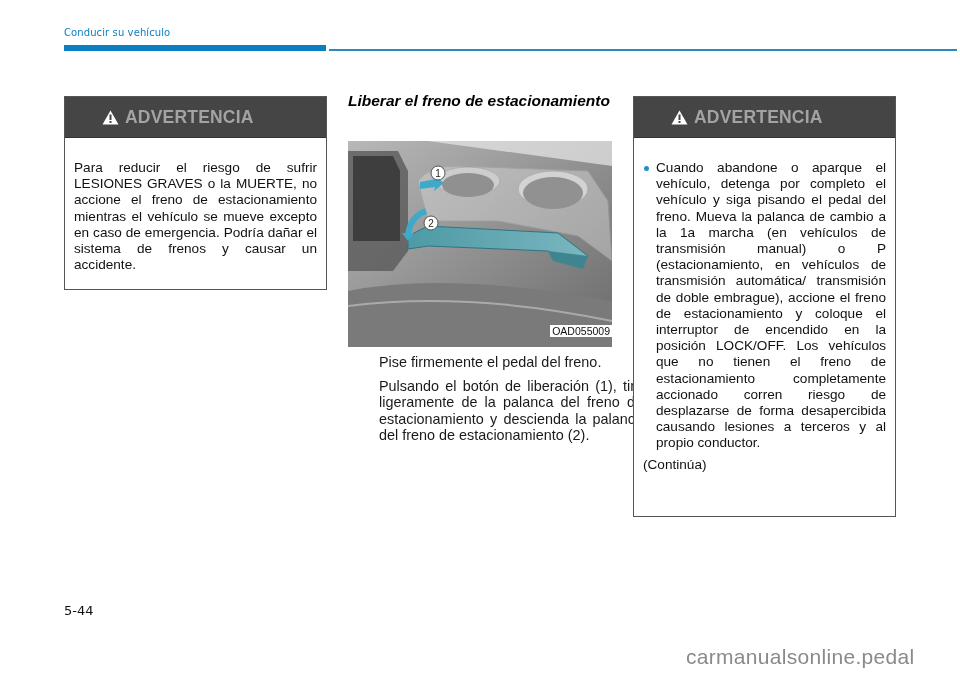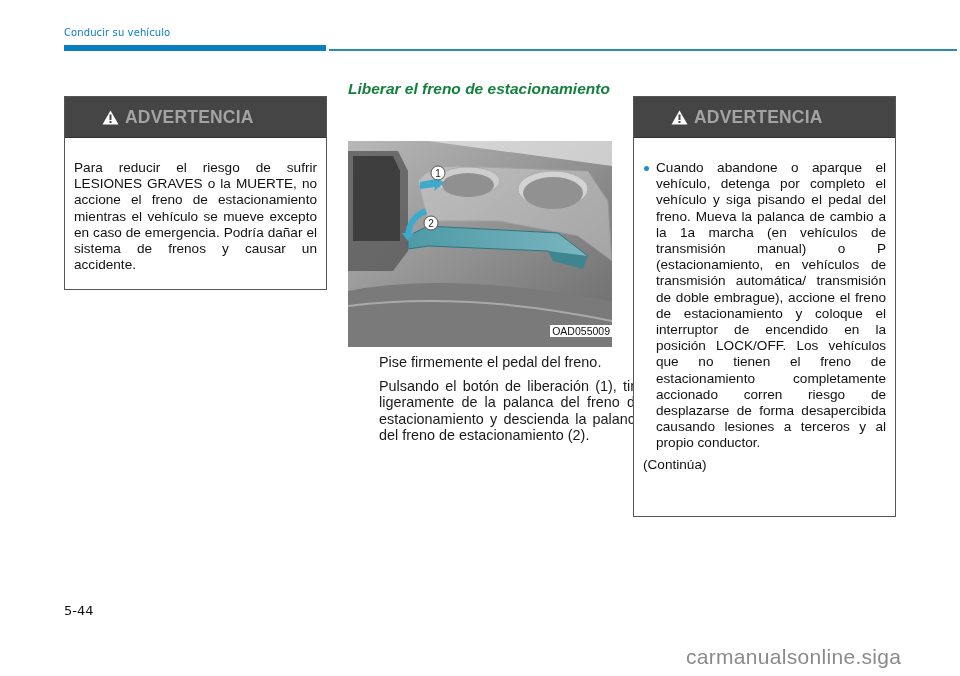--- a/index.html
+++ b/index.html
@@ -28,22 +28,22 @@
   }
   #warn-left { left: 64px; top: 96px; width: 263px; height: 194px; }
   #warn-right { left: 633px; top: 96px; width: 263px; height: 421px; }
   .bullet-item { position: relative; padding-left: 13px; }
   .bullet-dot {
     position: absolute; left: 1px; top: 6px; width: 5px; height: 5px; border-radius: 50%; background: #1c8fd0;
   }
   .continua { text-align: left; margin-top: 5px; }
 
   .sub-heading {
-    position: absolute; left: 348px; top: 81px; width: 270px;
-    font-weight: bold; font-style: italic; font-size: 15.5px; line-height: 16px; color: #15803d;
+    position: absolute; left: 348px; top: 93px; width: 270px;
+    font-weight: bold; font-style: italic; font-size: 15.5px; line-height: 16px; color: #000000;
   }
   .figure {
     position: absolute; left: 348px; top: 141px; width: 264px; height: 206px; overflow: hidden;
     background: linear-gradient(160deg, #8a8a8a 0%, #d0d0d0 30%, #9a9a9a 55%, #5f5f5f 100%);
   }
   .fig-code {
     position: absolute; right: 0; bottom: 10px; background: #fff; color: #111;
     font-size: 10.5px; padding: 0 2px;
   }
   .body-text {
@@ -131,13 +131,13 @@
   <div class="warn-body">
     <div class="bullet-item">
       <span class="bullet-dot"></span>
       <span>Cuando abandone o aparque el vehículo, detenga por completo el vehículo y siga pisando el pedal del freno. Mueva la palanca de cambio a la 1a marcha (en vehículos de transmisión manual) o P (estacionamiento, en vehículos de transmisión automática/ transmisión de doble embrague), accione el freno de estacionamiento y coloque el interruptor de encendido en la posición LOCK/OFF. Los vehículos que no tienen el freno de estacionamiento completamente accionado corren riesgo de desplazarse de forma desapercibida causando lesiones a terceros y al propio conductor.</span>
     </div>
     <div class="continua">(Continúa)</div>
   </div>
 </div>
 
 <div class="page-num">5-44</div>
-<div class="watermark">carmanualsonline.siga</div>
+<div class="watermark">carmanualsonline.pedal</div>
 
 </body></html>

